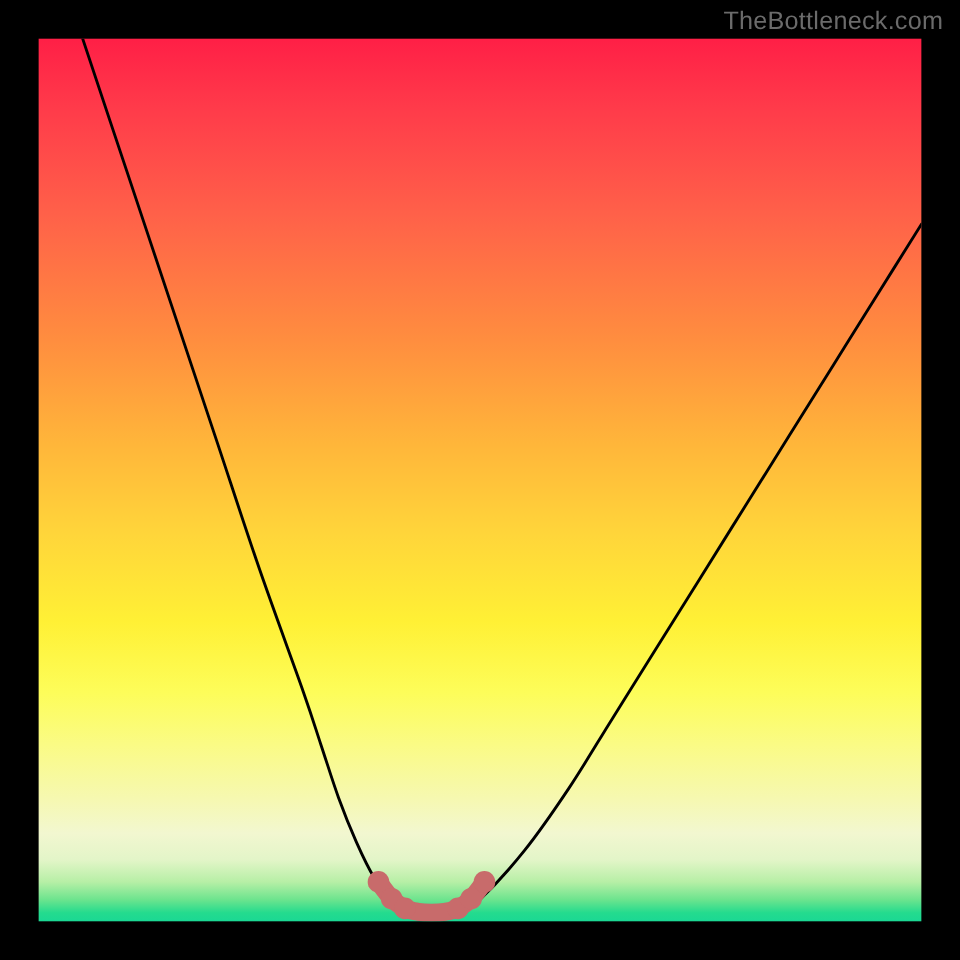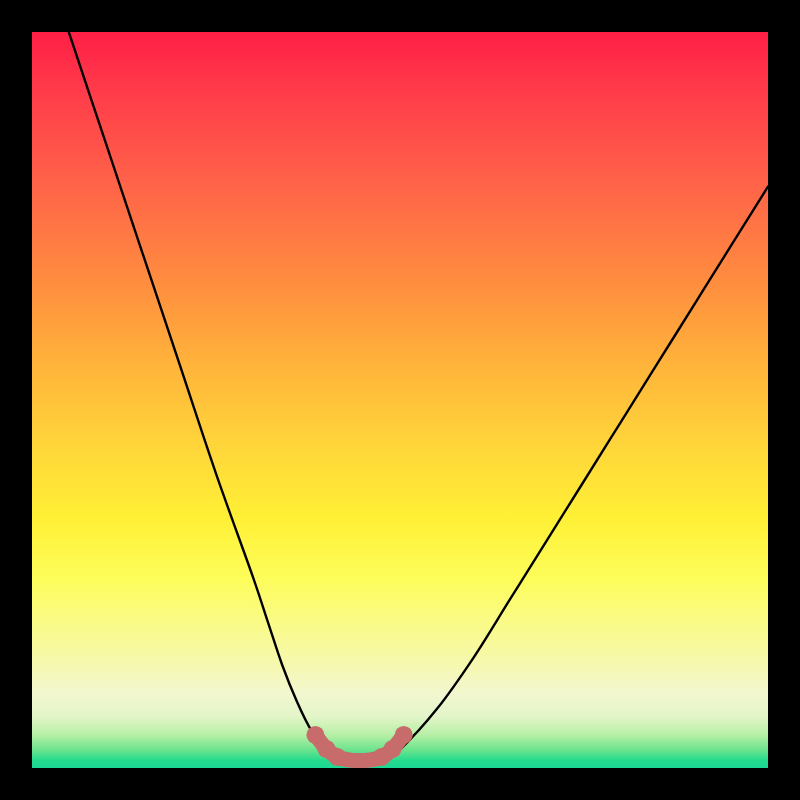--- a/index.html
+++ b/index.html
@@ -64,20 +64,21 @@
     font-size: 21px;
     letter-spacing: 0.2px;
     font-weight: 400;
   }
 </style>
 </head>
 <body>
 
 <div class="frame">
 
+  <div class="attrib">TheBottleneck.com</div>
 
   <div class="plot">
     <div class="gradient"></div>
 
     <svg class="curve" viewBox="0 0 736 736" preserveAspectRatio="none">
       <path id="curve-path" fill="none" stroke="#000" stroke-width="2.4" stroke-linecap="round" d="M 36.8 0.0 C 42.9 18.4, 61.3 73.6, 73.6 110.4 C 85.9 147.2, 98.1 184.0, 110.4 220.8 C 122.7 257.6, 134.9 294.4, 147.2 331.2 C 159.5 368.0, 171.7 406.0, 184.0 441.6 C 196.3 477.2, 212.2 520.1, 220.8 544.6 C 229.4 569.2, 230.6 574.1, 235.5 588.8 C 240.4 603.5, 245.3 619.5, 250.2 633.0 C 255.1 646.5, 260.1 658.7, 265.0 669.8 C 269.9 680.8, 274.8 691.2, 279.7 699.2 C 284.6 707.2, 289.5 713.1, 294.4 717.6 C 299.3 722.1, 304.2 724.6, 309.1 726.4 C 314.0 728.3, 318.9 728.3, 323.8 728.6 C 328.7 729.0, 333.7 729.0, 338.6 728.6 C 343.5 728.3, 348.4 728.3, 353.3 726.4 C 358.2 724.6, 359.4 725.8, 368.0 717.6 C 376.6 709.4, 392.5 692.5, 404.8 677.1 C 417.1 661.8, 429.3 644.0, 441.6 625.6 C 453.9 607.2, 466.1 586.3, 478.4 566.7 C 490.7 547.1, 502.9 527.5, 515.2 507.8 C 527.5 488.2, 539.7 468.6, 552.0 449.0 C 564.3 429.3, 576.5 409.7, 588.8 390.1 C 601.1 370.5, 613.3 350.8, 625.6 331.2 C 637.9 311.6, 650.1 291.9, 662.4 272.3 C 674.7 252.7, 686.9 233.1, 699.2 213.4 C 711.5 193.8, 729.9 164.4, 736.0 154.6"></path>
       <path id="marker-path" fill="none" stroke="#c86b6b" stroke-width="15" stroke-linecap="round" stroke-linejoin="round" d="M 283.4 702.9 C 285.2 705.2, 290.7 713.2, 294.4 716.9 C 298.1 720.5, 301.8 723.1, 305.4 725.0 C 309.1 726.8, 312.8 727.3, 316.5 727.9 C 320.2 728.5, 323.8 728.6, 327.5 728.6 C 331.2 728.6, 334.9 728.5, 338.6 727.9 C 342.2 727.3, 345.9 726.8, 349.6 725.0 C 353.3 723.1, 357.0 720.5, 360.6 716.9 C 364.3 713.2, 369.8 705.2, 371.7 702.9"></path>
       <g id="marker-dots">
           <circle cx="283.4" cy="702.9" r="9" fill="#c86b6b"></circle>
           <circle cx="294.4" cy="716.9" r="9" fill="#c86b6b"></circle>

